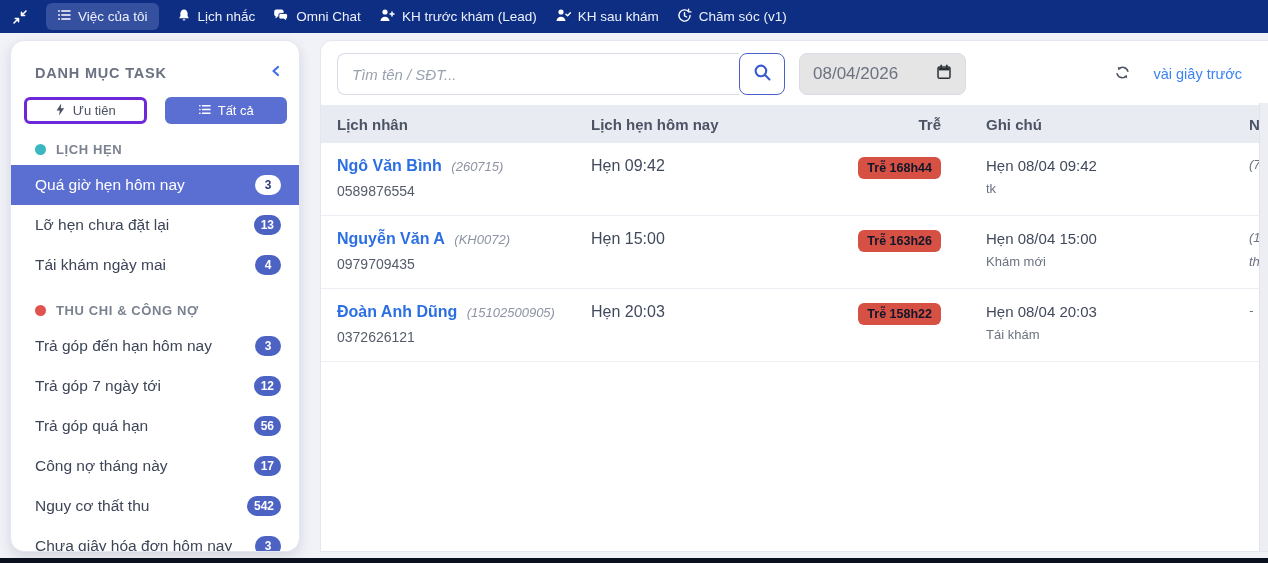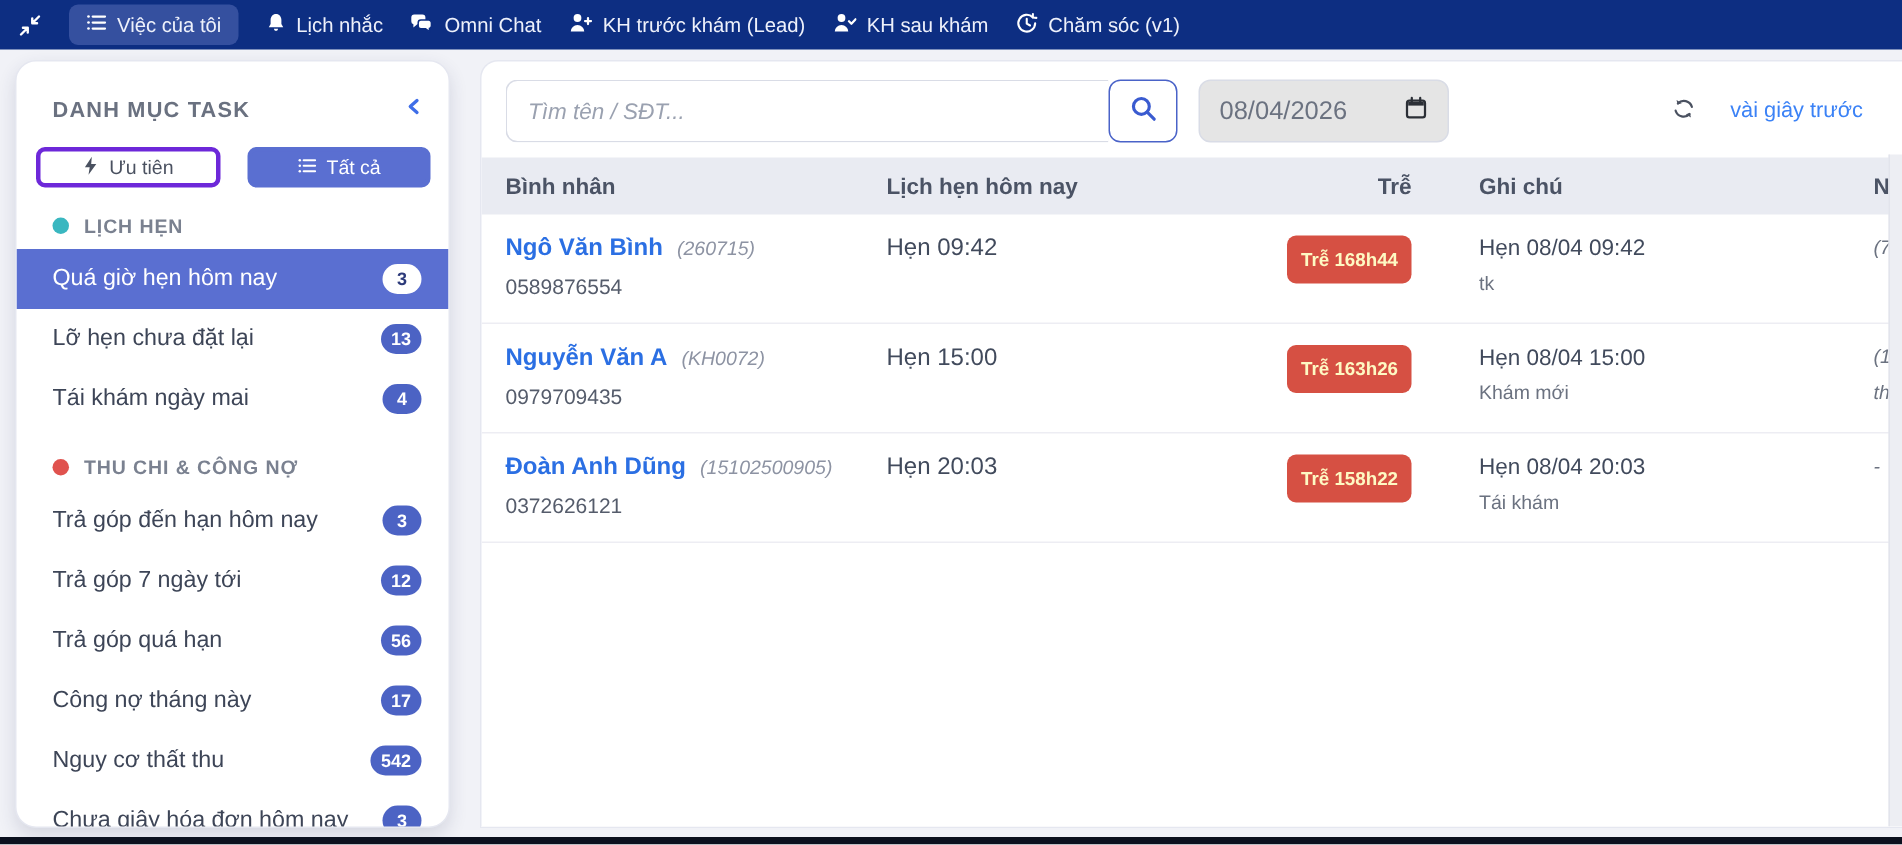--- a/index.html
+++ b/index.html
@@ -74,22 +74,22 @@
   .col-appt    { width:250px; }
   .col-late    { width:100px; display:flex; justify-content:flex-end; }
   .col-note    { width:295px; padding-left:45px; }
   .col-extra   { flex:1; padding-left:13px; }
   .thead .col-late { padding-right:0; }
   .patient-name { color:#2b6fe3; font-weight:700; font-size:16px; }
   .patient-code { color:#8d93a3; font-style:italic; font-size:13px; margin-left:5px; }
   .patient-phone { color:#555c6b; font-size:14px; margin-top:8px; }
   .appt-text { font-size:16px; color:#414a5c; }
   .late-badge {
-    background:#d65043; color:#fef9c3; font-size:12.5px; font-weight:700;
-    padding:4px 9px; border-radius:6px; height:32px; display:flex; align-items:center; white-space:nowrap;
+    background:#d65043; color:#0f172a; font-size:12.5px; font-weight:700;
+    padding:4px 9px; border-radius:6px; height:22px; display:flex; align-items:center; white-space:nowrap;
   }
   .note-main { font-size:15px; color:#414a5c; }
   .note-sub { font-size:13px; color:#6b7280; margin-top:7px; }
   .extra-text { font-size:13px; color:#6b7280; font-style:italic; }
   .extra-sub { font-size:13px; color:#6b7280; font-style:italic; margin-top:9px; }
   .table-scrollbar { position:absolute; top:62px; right:0; bottom:0; width:9px; background:#edeef3; border-left:1px solid #e2e4ec; }
   .bottom-bar { position:absolute; left:0; right:0; bottom:0; height:5px; background:#0b101e; z-index:5; }
 </style>
 </head>
 <body>
@@ -307,21 +307,21 @@
           </g>
           <polygon points="2.7,1.6 3.4,4.6 6.2,3.9" fill="#4a5160"></polygon>
           <polygon points="12.3,13.4 11.6,10.4 8.8,11.1" fill="#4a5160"></polygon>
             </svg>
         </span>
         <span>vài giây trước</span>
       </div>
     </div>
 
     <div class="thead">
-      <div class="col-patient">Bình nhân</div>
+      <div class="col-patient">Lịch nhân</div>
       <div class="col-appt">Lịch hẹn hôm nay</div>
       <div class="col-late">Trễ</div>
       <div class="col-note">Ghi chú</div>
       <div class="col-extra">N</div>
     </div>
 
     <div class="trow">
       <div class="col-patient">
         <div>
           <span class="patient-name">Ngô Văn Bình</span>

